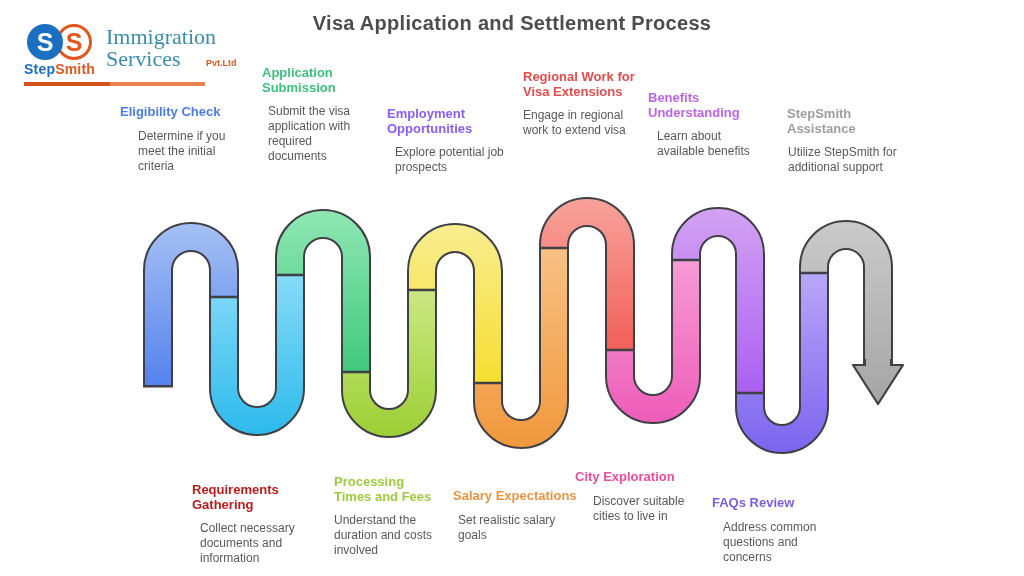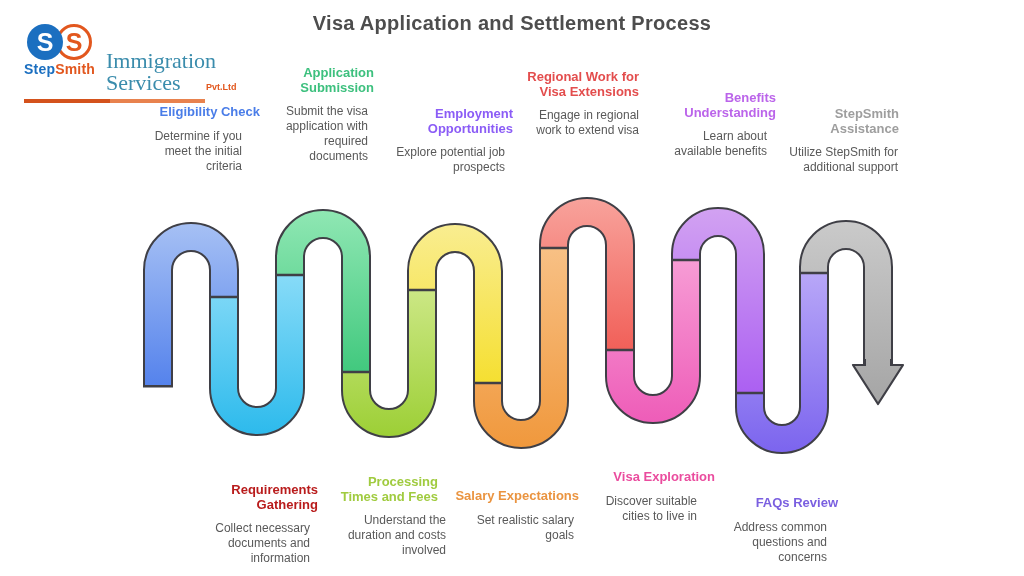--- a/index.html
+++ b/index.html
@@ -6,41 +6,41 @@
   .canvas {
     position:relative; width:1024px; height:576px; background:#ffffff;
     font-family:"Liberation Sans", sans-serif; overflow:hidden;
   }
   .page-title {
     position:absolute; top:12px; left:0; right:0; text-align:center;
     font-size:20px; font-weight:bold; color:#4d4d4d; letter-spacing:0.3px;
   }
   .process-svg { position:absolute; left:0; top:0; }
 
-  .step { position:absolute; text-align:right; }
+  .step { position:absolute; text-align:left; }
   .step-heading { font-size:13px; font-weight:bold; line-height:1.12; margin:0 auto 9px; }
   .step-body { font-size:12px; color:#595959; line-height:1.25; margin:0 auto; }
 
   
   .logo { position:absolute; left:24px; top:24px; width:184px; }
   .logo-main { display:flex; align-items:flex-start; }
   .logo-mark { display:flex; flex-direction:column; align-items:center; }
   .logo-circles { display:flex; align-items:center; }
   .circle {
     width:36px; height:36px; border-radius:50%; box-sizing:border-box;
     display:flex; align-items:center; justify-content:center;
     font-weight:bold; font-size:25px; line-height:1;
   }
   .circle-blue { color:#ffffff; position:relative; z-index:2; }
   .circle-orange { background:#ffffff; border:3px solid #e2571e; margin-left:-7px; z-index:1; }
   .logo-wordmark { font-size:14px; font-weight:bold; margin-top:1px; letter-spacing:0.2px; }
   .logo-divider { width:2px; height:46px; background:#a9cde6; margin:1px 5px 0 6px; }
   .logo-services {
     font-family:"Liberation Serif", serif; font-size:22px; line-height:1.0;
-    white-space:nowrap; padding-top:2px;margin-top:24px;
+    white-space:nowrap; padding-top:2px;
   }
   .logo-suffix { font-family:"Liberation Sans", sans-serif; font-size:9px; font-weight:bold; }
   .logo-underline { display:flex; height:4px; margin-top:5px; width:181px; }
   .logo-underline .u1 { flex:0 0 86px; }
   .logo-underline .u2 { flex:1; }
 </style>
 </head>
 <body>
 
 <div class="canvas">
@@ -173,21 +173,21 @@
   </div>
   <div class="step" style="left:334px; top:475px; width:104px">
     <div class="step-heading" style="color: rgb(160, 203, 63);">Processing Times and Fees</div>
     <div class="step-body" style="width:112px">Understand the duration and costs involved</div>
   </div>
   <div class="step" style="left:453px; top:489px; width:126px">
     <div class="step-heading" style="color: rgb(234, 148, 64);">Salary Expectations</div>
     <div class="step-body" style="width:116px">Set realistic salary goals</div>
   </div>
   <div class="step" style="left:575px; top:470px; width:140px">
-    <div class="step-heading" style="color: rgb(234, 76, 158);">Visa Exploration</div>
+    <div class="step-heading" style="color: rgb(234, 76, 158);">City Exploration</div>
     <div class="step-body" style="width:104px">Discover suitable cities to live in</div>
   </div>
   <div class="step" style="left:712px; top:496px; width:126px">
     <div class="step-heading" style="color: rgb(122, 95, 224);">FAQs Review</div>
     <div class="step-body" style="width:104px">Address common questions and concerns</div>
   </div>
 
 </div>
 
 </body></html>

